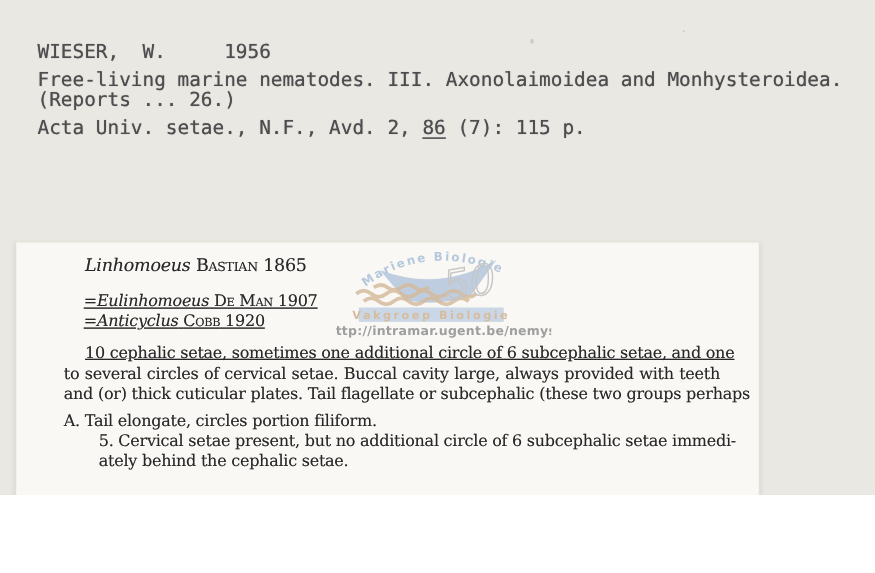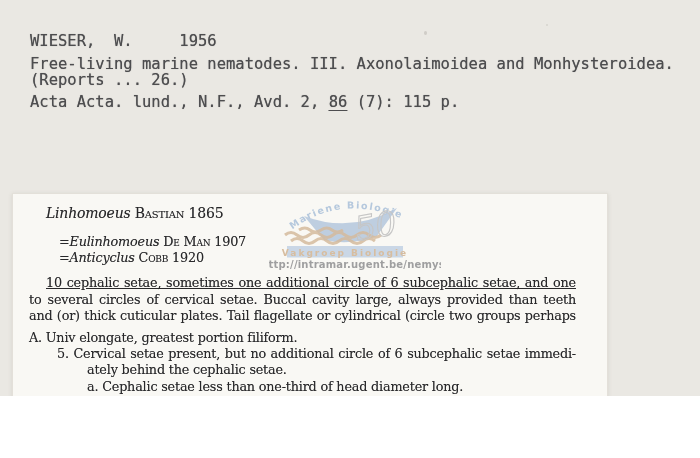--- a/index.html
+++ b/index.html
@@ -18,54 +18,54 @@
   }
   .tw .u { text-decoration:underline; text-underline-offset:2.5px; }
   
   .card {
     position:absolute; left:12px; top:193px; width:596px; height:221px;
     background:#f9f8f4; border:1px solid #e3e0d9;
     box-shadow:0 1px 4px rgba(120,115,100,0.18);
     box-sizing:border-box;
   }
   .content {
-    position:relative; z-index:2; padding:10px 31px 0 16px;
+    position:relative; z-index:2; padding:10px 31px 0 38px;
     color:#28282a; font-size:12.8px; line-height:16.2px;
     letter-spacing:-0.2px;
     text-shadow:0 0 0.5px rgba(40,40,42,0.45);
   }
   .heading { margin-left:17px; font-size:14px; line-height:18px; }
   .it { font-style:italic; }
   .sc { font-variant:small-caps; }
-  .syn { margin-top:12px; margin-left:30px; }
+  .syn { margin-top:12px; margin-left:16px;text-decoration:underline; }
   .syn > div { white-space:nowrap; }
   .para { margin-top:9px; }
   .pl { white-space:nowrap; }
   .just { text-align:justify; text-align-last:justify; }
   .ind { padding-left:17px;text-decoration:underline; }
   .oA { margin-top:6px; white-space:nowrap; }
   .o1 { margin-left:28px; white-space:nowrap; }
-  .o1b, .o1a { margin-left:58px; white-space:nowrap; }
+  .o1b, .o1a { margin-left:28px; white-space:nowrap; }
   
   .wm {
     position:absolute; left:256px; top:-4px; width:172px; height:84px;
     z-index:1; pointer-events:none;
   }
   
   .speck { position:absolute; border-radius:50%; background:#b9b6b0; }
 </style>
 </head>
 <body>
 
 <div class="page">
 
   <div class="tw" style="top:32px">WIESER,  W.     1956</div>
   <div class="tw" style="top:55px">Free-living marine nematodes. III. Axonolaimoidea and Monhysteroidea.</div>
   <div class="tw" style="top:71px">(Reports ... 26.)</div>
-  <div class="tw" style="top:93px"><span>Acta Acta. lund., N.F., Avd. 2, </span><span class="u">86</span><span> (7): 115 p.</span></div>
+  <div class="tw" style="top:93px"><span>Acta Univ. setae., N.F., Avd. 2, </span><span class="u">86</span><span> (7): 115 p.</span></div>
 
   <div class="speck" style="left:424px; top:31px; width:3px; height:4px; opacity:.55"></div>
   <div class="speck" style="left:546px; top:24px; width:2px; height:2px; opacity:.4"></div>
 
   <div class="card">
 
     <div class="wm">
       <svg width="172" height="84" viewBox="0 0 172 84">
         <defs>
           <path id="arcp" d="M 20 42 Q 70 2 136 30" fill="none"></path>
@@ -89,24 +89,23 @@
     <div class="content">
       <div class="heading"><span class="it">Linhomoeus</span> <span class="sc">Bastian</span> <span>1865</span></div>
 
       <div class="syn">
         <div><span>=</span><span class="it">Eulinhomoeus</span> <span class="sc">De Man</span> <span>1907</span></div>
         <div><span>=</span><span class="it">Anticyclus</span> <span class="sc">Cobb</span> <span>1920</span></div>
       </div>
 
       <div class="para">
         <div class="pl just ind">10 cephalic setae, sometimes one additional circle of 6 subcephalic setae, and one</div>
-        <div class="pl just">to several circles of cervical setae. Buccal cavity large, always provided than teeth</div>
-        <div class="pl just">and (or) thick cuticular plates. Tail flagellate or cylindrical (circle two groups perhaps</div>
+        <div class="pl just">to several circles of cervical setae. Buccal cavity large, always provided with teeth</div>
+        <div class="pl just">and (or) thick cuticular plates. Tail flagellate or subcephalic (these two groups perhaps</div>
       </div>
 
-      <div class="oA">A. Univ elongate, greatest portion filiform.</div>
+      <div class="oA">A. Tail elongate, circles portion filiform.</div>
       <div class="o1 just">5. Cervical setae present, but no additional circle of 6 subcephalic setae immedi-</div>
       <div class="o1b">ately behind the cephalic setae.</div>
-      <div class="o1a">a. Cephalic setae less than one-third of head diameter long.</div>
     </div>
 
   </div>
 </div>
 
 </body></html>

